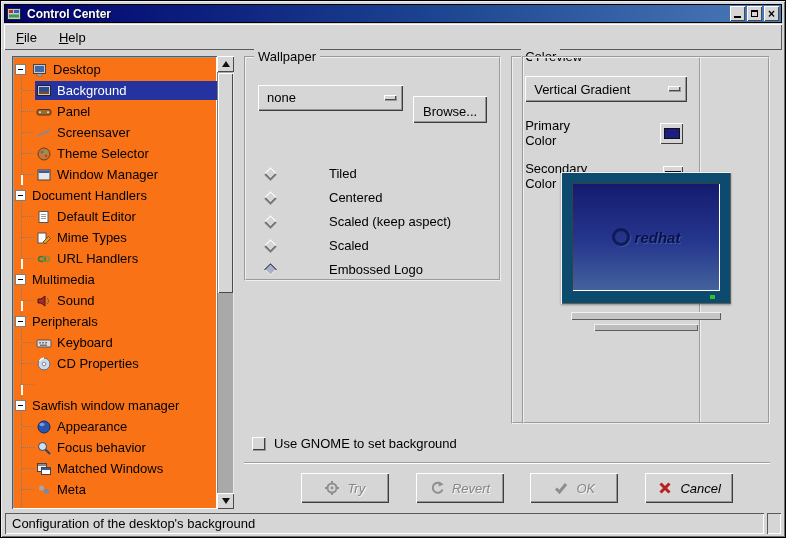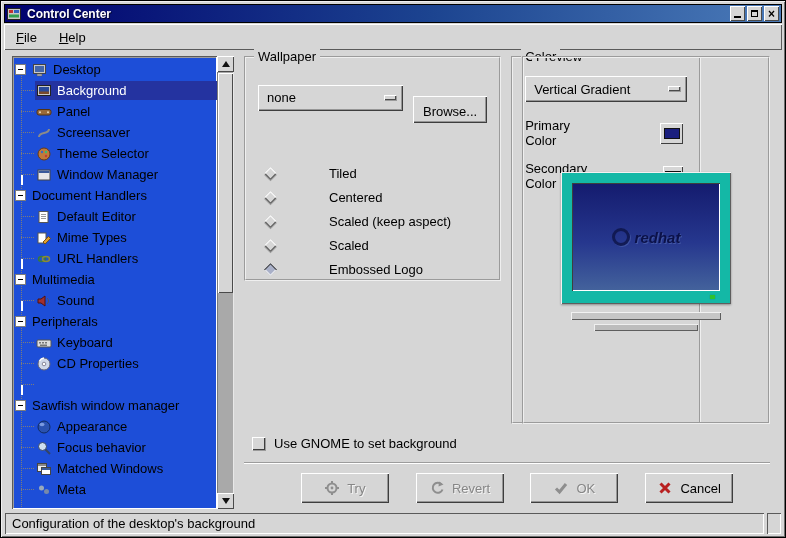--- a/index.html
+++ b/index.html
@@ -40,21 +40,21 @@
     box-shadow: inset 1px 1px 0 #fff, inset -1px -1px 0 #5a5a5a;
   }
   .menuitem { padding:3px 8px; cursor:default; }
 
   
   .content { flex:1; display:flex; padding:6px 6px 0 8px; gap:10px; min-height:0; }
 
   
   .treewrap { width:222px; flex:none; display:flex; }
   .treelist {
-    flex:1; background:#1d4ed8; position:relative; overflow:hidden;
+    flex:1; background:#f97316; position:relative; overflow:hidden;
     box-shadow: inset 1px 1px 0 #5a5a5a, inset -1px -1px 0 #fff, inset 2px 2px 0 #9c9c9c;
     padding:3px 0 0 0;
   }
   .vline { position:absolute; left:9px; top:12px; bottom:2px; border-left:1px dotted #7c7c7c; }
   .trow { height:21px; display:flex; align-items:center; padding-left:3px; position:relative; cursor:default; }
   .expander {
     width:11px; height:11px; flex:none; background:#fff; border:1px solid #7c7c7c;
     margin-right:5px; position:relative;
   }
   .expander::after { content:""; position:absolute; left:2px; right:2px; top:4px; height:1px; background:#000; }
@@ -122,21 +122,21 @@
   .crow.first { margin-top:16px; }
   .crow + .crow { margin-top:13px; }
   .swatchbtn { width:28px; height:21px; border:none; background:#d6d6d6; padding:0; cursor:default;
     box-shadow: inset 1px 1px 0 #fff, inset -1px -1px 0 #3e3e3e;
     display:flex; align-items:center; justify-content:center; }
   .swatch { width:16px; height:11px; border:1px solid #111; }
   .swatch.primary { background:#1a1f7e; }
   .swatch.secondary { background:#44639c; }
 
   
-  .monitor { width:170px; height:132px; margin:100px auto 0; background:#14b8a6; padding:11px 11px 13px 11px;
+  .monitor { width:170px; height:132px; margin:100px auto 0; background:#0c4a6e; padding:11px 11px 13px 11px;
     box-shadow: inset 1px 1px 0 #f2f2f2, inset -1px -1px 0 #5e5e5e, 0 1px 2px rgba(0,0,0,.35); position:relative; }
   .screen { width:100%; height:100%; background:linear-gradient(180deg,#141b6e 0%, #26378e 55%, #44639c 100%);
     box-shadow: inset 1px 1px 0 #3e3e3e, inset -1px -1px 0 #fff;
     display:flex; align-items:center; justify-content:center; gap:5px; }
   .swirl { width:18px; height:18px; border-radius:50%; border:3px solid rgba(8,12,56,.65);
     box-shadow:1px 1px 0 rgba(130,160,220,.25); }
   .elogo { font-size:15px; font-weight:bold; font-style:italic; color:#0b1148;
     text-shadow:1px 1px 0 rgba(130,160,220,.3); }
   .led { position:absolute; right:16px; bottom:5px; width:5px; height:4px; background:#2ec22e; box-shadow:0 0 1px #063; }
   .mstand { width:150px; height:8px; margin:8px auto 0; background:#c6c6c6;
@@ -145,21 +145,21 @@
     box-shadow: inset 1px 1px 0 #eee, inset -1px -1px 0 #5e5e5e; }
 
   
   .checkrow { display:flex; align-items:center; gap:9px; margin:12px 0 0 8px; flex:none; }
   .checkbox { width:13px; height:13px; flex:none; background:#d6d6d6;
     box-shadow: inset 1px 1px 0 #fff, inset -1px -1px 0 #3e3e3e, 1px 1px 0 #9a9a9a; }
   .chklabel { font-size:13px; }
 
   
   .btnrow { margin-top:auto; flex:none; display:flex; justify-content:space-evenly; align-items:center;
-    padding:10px 10px 6px 30px; border-top:1px solid #9c9c9c; box-shadow: inset 0 1px 0 #fff; }
+    padding:10px 10px 6px 30px; border-top:1px solid #9c9c9c; box-shadow: inset 0 1px 0 #fff; font-style: italic; }
   .action { min-width:88px; height:30px; border:none; background:#d6d6d6; font:inherit; font-size:13px;
     display:inline-flex; align-items:center; justify-content:center; gap:7px; cursor:default;
     box-shadow: inset 1px 1px 0 #fff, inset -1px -1px 0 #3e3e3e, inset -2px -2px 0 #969696; }
   .action .alabel { line-height:1; }
   .action.disabled .alabel { color:#868686; text-shadow:1px 1px 0 #f4f4f4; }
   .aicon { width:16px; height:16px; display:block; }
   .aicon svg { display:block; }
 
   
   .statusrow { flex:none; display:flex; gap:3px; margin-top:4px; padding:0 1px; }

